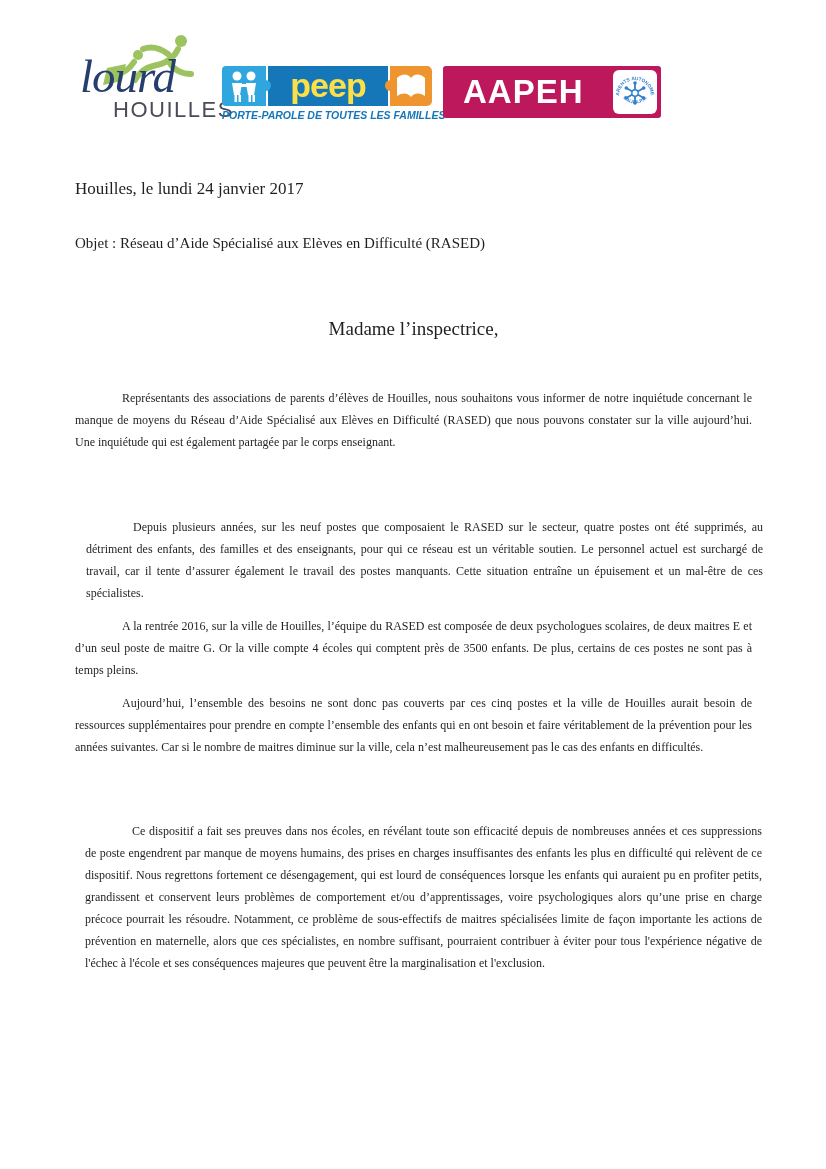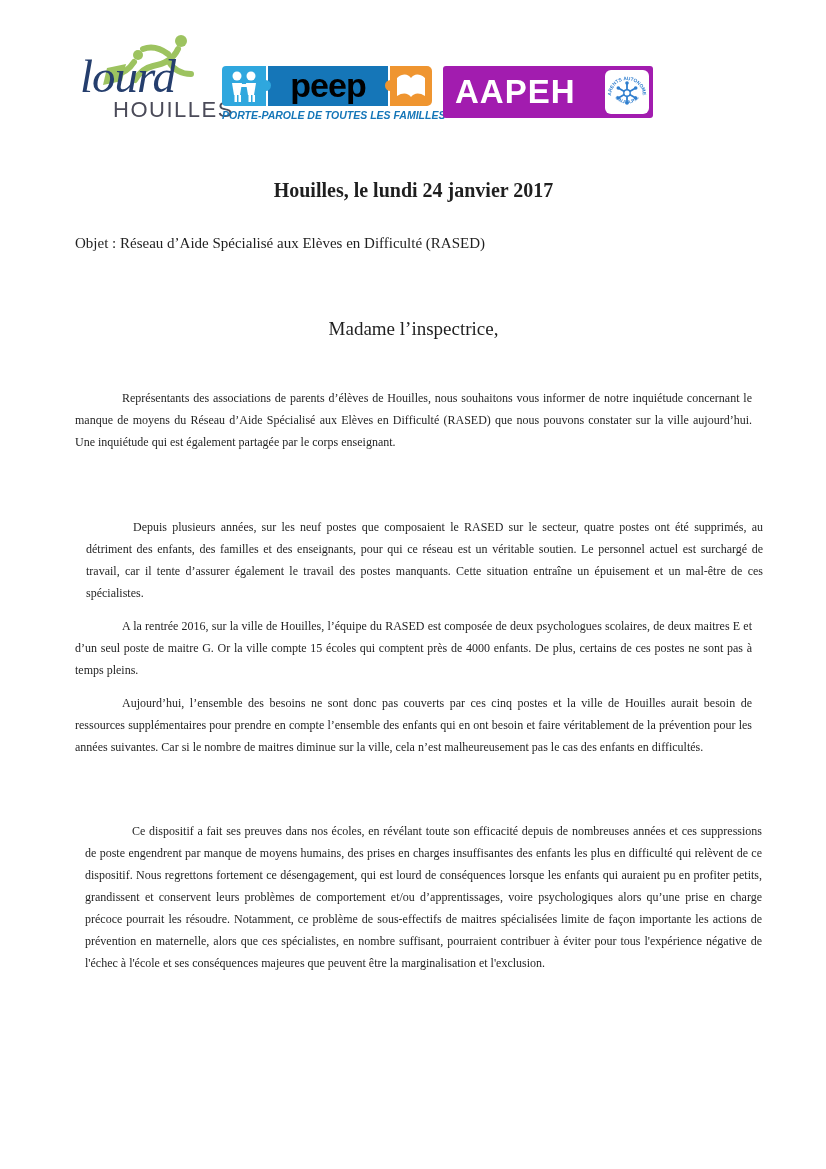--- a/index.html
+++ b/index.html
@@ -22,49 +22,49 @@
 
   .peep-logo { position:absolute; left:222px; top:66px; width:210px; }
   .peep-row { display:flex; height:40px; }
   .peep-family { position:relative; width:44px; background:#2fa7de; border-radius:4px 0 0 4px; }
   .peep-family svg { position:absolute; left:3px; top:3px; }
   .peep-family::after {
     content:""; position:absolute; right:-5px; top:14px; width:11px; height:11px;
     background:#2fa7de; border-radius:50%; z-index:2;
   }
   .peep-word {
-    flex:1; margin:0 2px; background:#1576b8; color:#000000; text-align:center;
+    flex:1; margin:0 2px; background:#1576b8; color:#fde047; text-align:center;
     font-family:"Liberation Sans", sans-serif; font-weight:bold; font-size:34px;
     line-height:38px; letter-spacing:-1px;
   }
   .peep-book { position:relative; width:42px; background:#ef9530; border-radius:0 5px 5px 0; }
   .peep-book svg { position:absolute; left:2px; top:4px; }
   .peep-book::before {
     content:""; position:absolute; left:-5px; top:14px; width:11px; height:11px;
     background:#ef9530; border-radius:50%; z-index:2;
   }
   .peep-tagline {
     margin-top:3px; font-family:"Liberation Sans", sans-serif; font-weight:bold;
     font-style:italic; font-size:10.5px; color:#1576b8; white-space:nowrap; text-align:left;
   }
 
   .aapeh-logo {
     position:absolute; left:443px; top:66px; width:210px; height:52px;
-    background:#a21caf; border-radius:3px; display:flex; align-items:center;
+    background:#be185d; border-radius:3px; display:flex; align-items:center;padding-left:8px;
   }
   .aapeh-word {
     flex:1; margin-left:12px; color:#ffffff; font-family:"Liberation Sans", sans-serif;
     font-weight:bold; font-size:33px; letter-spacing:1px;
   }
   .aapeh-emblem {
     width:44px; height:44px; margin-right:4px; background:#ffffff; border-radius:6px;
   }
 
   
-  .date-line { position:absolute; top:179px; left:75px; width:677px; text-align:center; font-size:20px;font-weight:bold; }
+  .date-line { position:absolute; top:179px; left:75px; width:677px; text-align:left; font-size:17px; }
   .subject-line { position:absolute; top:235px; left:75px; width:677px; font-size:15px; }
   .salutation { position:absolute; top:318px; left:75px; width:677px; text-align:center; font-size:19px; }
   .para {
     position:absolute; left:75px; width:677px; margin:0;
     font-size:12px; line-height:22px; text-align:justify; text-indent:47px;
   }
   .p1 { top:387px; }
   .p2 { top:516px;margin-left:11px; }
   .p3 { top:615px; }
   .p4 { top:692px; }
@@ -154,17 +154,17 @@
       </svg>
     </div>
   </div>
 
   <div class="date-line">Houilles, le lundi 24 janvier 2017</div>
   <div class="subject-line">Objet : Réseau d’Aide Spécialisé aux Elèves en Difficulté (RASED)</div>
   <div class="salutation">Madame l’inspectrice,</div>
 
   <p class="para p1">Représentants des associations de parents d’élèves de Houilles, nous souhaitons vous informer de notre inquiétude concernant le manque de moyens du Réseau d’Aide Spécialisé aux Elèves en Difficulté (RASED) que nous pouvons constater sur la ville aujourd’hui. Une inquiétude qui est également partagée par le corps enseignant.</p>
   <p class="para p2">Depuis plusieurs années, sur les neuf postes que composaient le RASED sur le secteur, quatre postes ont été supprimés, au détriment des enfants, des familles et des enseignants, pour qui ce réseau est un véritable soutien. Le personnel actuel est surchargé de travail, car il tente d’assurer également le travail des postes manquants. Cette situation entraîne un épuisement et un mal-être de ces spécialistes.</p>
-  <p class="para p3">A la rentrée 2016, sur la ville de Houilles, l’équipe du RASED est composée de deux psychologues scolaires, de deux maitres E et d’un seul poste de maitre G.  Or la ville compte 15 écoles qui comptent près de 4000 enfants. De plus, certains de ces postes ne sont pas à temps pleins.</p>
+  <p class="para p3">A la rentrée 2016, sur la ville de Houilles, l’équipe du RASED est composée de deux psychologues scolaires, de deux maitres E et d’un seul poste de maitre G.  Or la ville compte 4 écoles qui comptent près de 3500 enfants. De plus, certains de ces postes ne sont pas à temps pleins.</p>
   <p class="para p4">Aujourd’hui, l’ensemble des besoins ne sont donc pas couverts par ces cinq postes et la ville de Houilles aurait besoin de ressources supplémentaires pour prendre en compte l’ensemble des enfants qui en ont besoin et faire véritablement de la prévention pour les années suivantes. Car si le nombre de maitres diminue sur la ville, cela n’est malheureusement pas le cas des enfants en difficultés.</p>
   <p class="para p5">Ce dispositif a fait ses preuves dans nos écoles, en révélant toute son efficacité depuis de nombreuses années et ces suppressions de poste engendrent par manque de moyens humains, des prises en charges insuffisantes des enfants les plus en difficulté qui relèvent de ce dispositif. Nous regrettons fortement ce désengagement, qui est lourd de conséquences lorsque les enfants qui auraient pu en profiter petits, grandissent et conservent leurs problèmes de comportement et/ou d’apprentissages, voire psychologiques alors qu’une prise en charge précoce pourrait les résoudre. Notamment, ce problème de sous-effectifs de maitres spécialisées limite de façon importante les actions de prévention en maternelle, alors que ces spécialistes, en nombre suffisant, pourraient contribuer à éviter pour tous l'expérience négative de l'échec à l'école et ses conséquences majeures que peuvent être la marginalisation et l'exclusion.</p>
 
 </div>
 
 </body></html>

